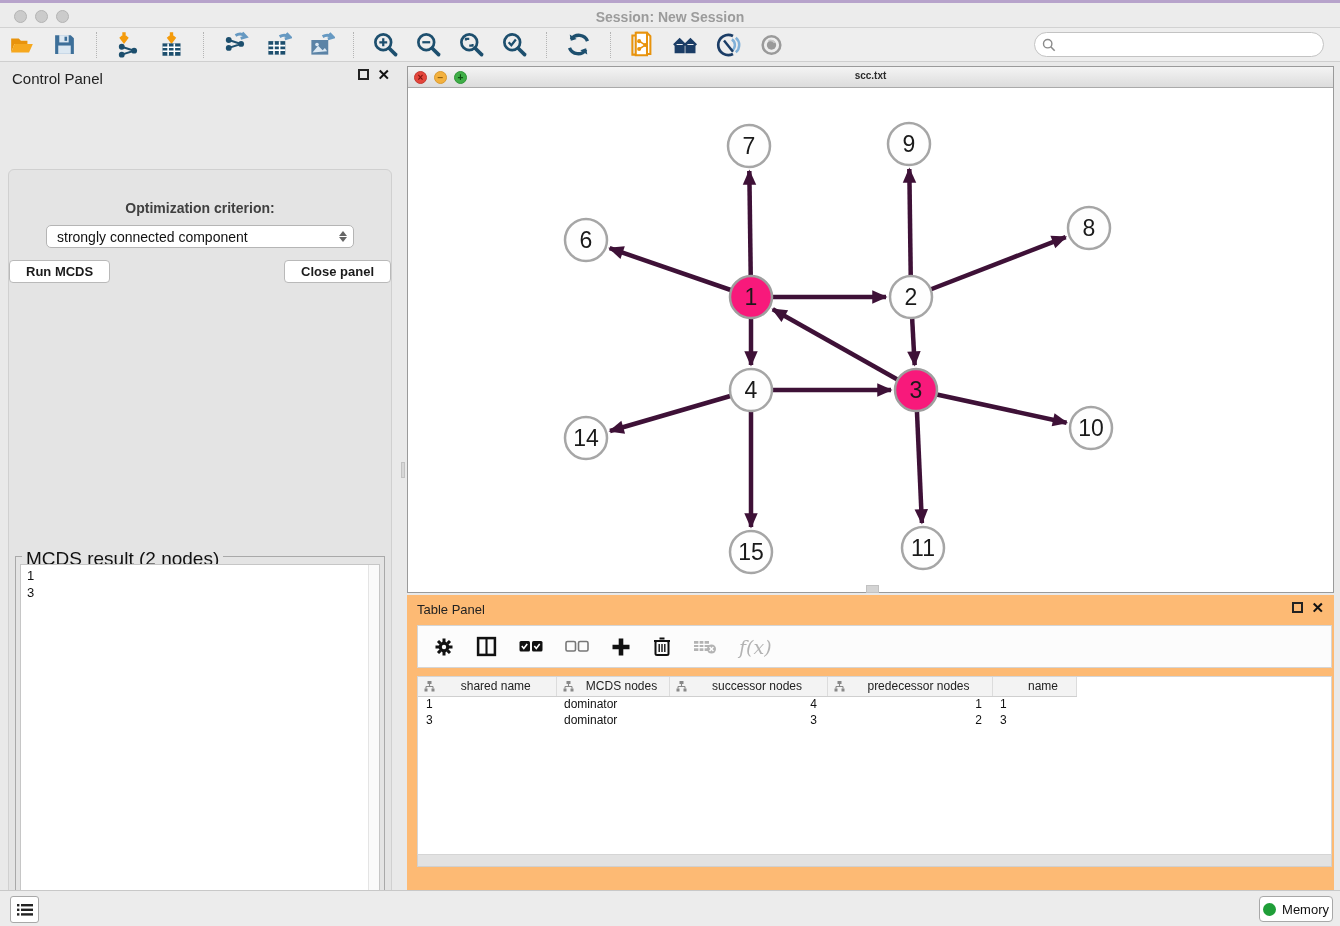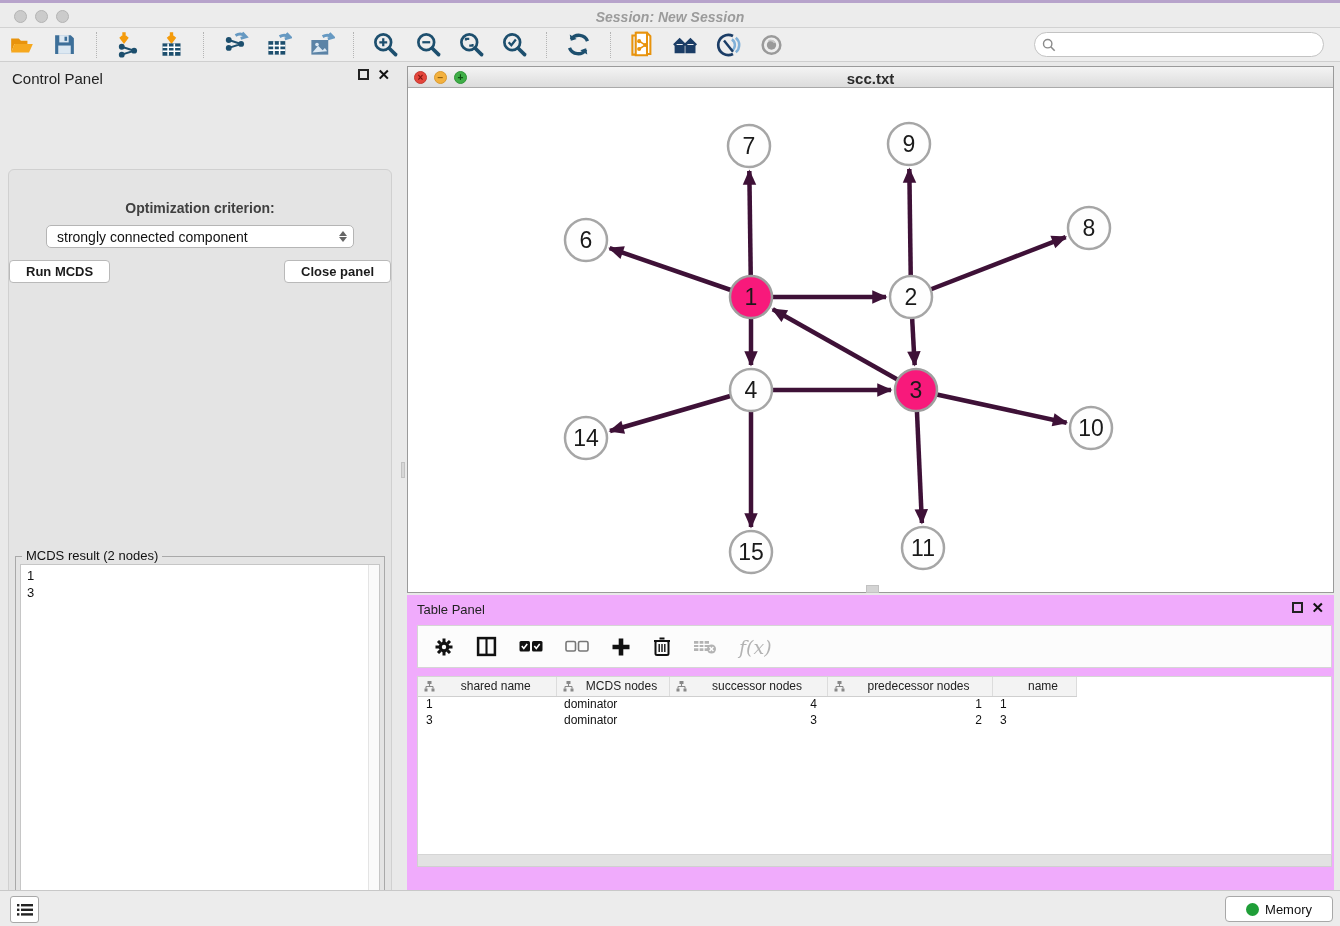--- a/index.html
+++ b/index.html
@@ -2,21 +2,21 @@
 <html><head>
 <meta charset="utf-8">
 <style>
   * { margin:0; padding:0; box-sizing:border-box; }
   html,body { width:1340px; height:926px; font-family:"Liberation Sans", sans-serif; background:#e9e9e9; overflow:hidden; position:relative; }
 
   
   .titlebar { position:absolute; left:0; top:0; width:1340px; height:28px; background:#ececec; border-top:3px solid #b7a3cb; border-bottom:1px solid #d2d2d2; }
   .traffic { position:absolute; top:7px; left:14px; display:flex; gap:8px; }
   .tl { width:13px; height:13px; border-radius:50%; background:#cbcbcb; border:1px solid #b4b4b4; }
-  .title-text { position:absolute; width:100%; text-align:center; top:6px; font-size:14px; font-weight:600; color:#9b9b9b;font-style:italic; }
+  .title-text { position:absolute; width:100%; text-align:center; top:6px; font-size:14px; font-weight:600; color:#9b9b9b; }
 
   
   .toolbar { position:absolute; left:0; top:28px; width:1340px; height:34px; background:#eeeeee; border-bottom:1px solid #cfcfcf; display:flex; align-items:center; padding:0 8px; gap:14px; }
   .tb-group { display:flex; align-items:center; gap:16px; }
   .tb-sep { width:1px; height:26px; border-left:1px dotted #b5b5b5; margin:0 4px; }
   .tbi { width:27px; height:27px; display:flex; align-items:center; justify-content:center; cursor:pointer; }
   .search-wrap { margin-left:auto; margin-right:8px; }
   .search-box { width:290px; height:25px; border:1px solid #c3c3c3; border-radius:13px; background:#fff; display:flex; align-items:center; padding-left:7px; }
   .search-box input { border:none; outline:none; flex:1; font-size:13px; background:transparent; margin-left:5px; font-family:"Liberation Sans",sans-serif; }
 
@@ -37,63 +37,63 @@
   .opt-label { margin-top:30px; text-align:center; font-size:14px; font-weight:600; color:#404040; }
   .dropdown { margin:9px auto 0 auto; width:308px; height:23px; background:#fff; border:1px solid #b5b5b5; border-radius:5px; display:flex; align-items:center; padding:0 6px 0 10px; font-size:14px; color:#111; cursor:pointer; }
   .dd-arrows { margin-left:auto; display:flex; flex-direction:column; gap:1px; align-items:center; }
   .dd-arrows span { width:0; height:0; border-left:4px solid transparent; border-right:4px solid transparent; }
   .dd-up { border-bottom:5px solid #666; }
   .dd-down { border-top:5px solid #666; }
   .cp-buttons { margin-top:12px; display:flex; justify-content:space-between; gap:14px; }
   .btn { background:#fff; border:1px solid #b9b9b9; border-radius:4px; font-size:13px; font-weight:600; color:#1a1a1a; padding:3px 16px; cursor:pointer; font-family:"Liberation Sans",sans-serif; }
 
   .result-box { position:absolute; left:6px; top:386px; width:370px; height:375px; border:1px solid #a9a9a9; background:#e4e4e4; }
-  .result-legend { position:absolute; top:-9px; left:6px; background:#e4e4e4; padding:0 4px; font-size:13px; color:#111; }
+  .result-legend { position:absolute; top:-9px; left:6px; background:#e4e4e4; padding:0 4px; font-size:19px; color:#111; }
   .result-area { position:absolute; left:4px; top:7px; right:4px; bottom:4px; background:#fff; border:1px solid #c6c6c6; font-size:13px; color:#111; padding:2px 0 0 6px; line-height:17px; }
   .result-scroll { position:absolute; right:0; top:0; bottom:0; width:11px; background:#fafafa; border-left:1px solid #e4e4e4; }
 
   
   .v-divider { position:absolute; left:400px; top:62px; width:7px; height:828px; background:#e9e9e9; }
   .v-divider .grip { position:absolute; left:1px; top:400px; width:4px; height:16px; background:#d7d7d7; border:1px solid #c2c2c2; }
 
   
   .net-frame { position:absolute; left:407px; top:66px; width:927px; height:527px; border:1px solid #9a9a9a; background:#fff; }
   .net-titlebar { position:relative; height:21px; background:linear-gradient(#f4f4f4,#dcdcdc); border-bottom:1px solid #aaa; }
   .net-traffic { position:absolute; left:6px; top:4px; display:flex; gap:7px; }
   .mac-btn { width:13px; height:13px; border-radius:50%; font-size:10px; font-weight:bold; display:flex; align-items:center; justify-content:center; line-height:1; cursor:pointer; }
   .mac-red { background:#e4463c; border:1px solid #c23a32; color:#7e1410; }
   .mac-yellow { background:#f3b13e; border:1px solid #d99a31; color:#8e5d0c; }
   .mac-green { background:#3fae47; border:1px solid #2f9538; color:#0d5213; }
-  .net-title { position:absolute; width:100%; text-align:center; top:3px; font-size:15px; font-weight:600; color:#2b2b2b; }
+  .net-title { position:absolute; width:100%; text-align:center; top:3px; font-size:10px; font-weight:600; color:#2b2b2b; }
   .net-canvas { position:absolute; left:0; top:21px; right:0; bottom:0; background:#fff; }
   .h-split-handle { position:absolute; left:458px; bottom:-1px; width:13px; height:8px; background:#d4d4d4; border:1px solid #c2c2c2; }
 
   
-  .table-panel { position:absolute; left:407px; top:595px; width:927px; height:295px; background:#f0abfc; }
+  .table-panel { position:absolute; left:407px; top:595px; width:927px; height:295px; background:#fdba74; }
   .tp-header { position:relative; height:26px; }
   .tp-title { position:absolute; left:10px; top:7px; font-size:13px; color:#222; }
   .tp-toolbar { position:absolute; left:10px; top:30px; right:2px; height:43px; background:#fcfcfc; border:1px solid #d5d5d5; display:flex; align-items:center; gap:22px; padding-left:16px; }
   .tpi { display:flex; align-items:center; justify-content:center; cursor:pointer; }
   .fx { font-family:"DejaVu Serif", serif; font-style:italic; font-size:19px; color:#b3b3b3; }
 
   .tp-table { position:absolute; left:10px; top:81px; right:2px; height:179px; background:#fff; border:1px solid #d5d5d5; overflow:hidden; }
   table { border-collapse:collapse; font-size:12px; }
   thead th { background:#f3f3f3; border-right:1px solid #dcdcdc; border-bottom:1px solid #cfcfcf; font-weight:400; color:#222; height:19px; text-align:center; white-space:nowrap; position:relative; padding:0 6px 0 24px; }
   thead th .col-icon { position:absolute; left:6px; top:4px; }
   tbody td { height:16px; padding:0 8px; color:#111; white-space:nowrap; }
   td.num { text-align:right; padding-right:10px; }
   .col-w0 { width:138px;margin-top:44px; } .col-w1 { width:113px; } .col-w2 { width:158px; } .col-w3 { width:165px; } .col-w4 { width:84px; }
 
   .tp-scrollstrip { position:absolute; left:10px; top:260px; right:2px; height:12px; background:#e2e2e2; border:1px solid #d0d0d0; border-top:none; }
   .tp-tabs { position:absolute; left:0; right:0; top:268px; display:flex; justify-content:center; }
 
   
   .statusbar { position:absolute; left:0; top:890px; width:1340px; height:36px; background:#ececec; border-top:1px solid #c8c8c8; }
   .sb-left-btn { position:absolute; left:10px; top:5px; width:29px; height:27px; background:#fff; border:1px solid #a8a8a8; border-radius:3px; display:flex; align-items:center; justify-content:center; cursor:pointer; }
-  .memory-btn { position:absolute; right:7px; top:5px; height:26px; background:#fff; border:1px solid #a8a8a8; border-radius:4px; display:flex; align-items:center; gap:6px; padding:0 20px; font-size:13px; color:#111; cursor:pointer; }
+  .memory-btn { position:absolute; right:7px; top:5px; height:26px; background:#fff; border:1px solid #a8a8a8; border-radius:4px; display:flex; align-items:center; gap:6px; padding:0 3px; font-size:13px; color:#111; cursor:pointer; }
   .mem-dot { width:13px; height:13px; border-radius:50%; background:#1f9e38; }
 </style>
 </head>
 <body>
 
 <div class="titlebar">
   <div class="traffic">
     <div class="tl"></div>
     <div class="tl"></div>
     <div class="tl"></div>

